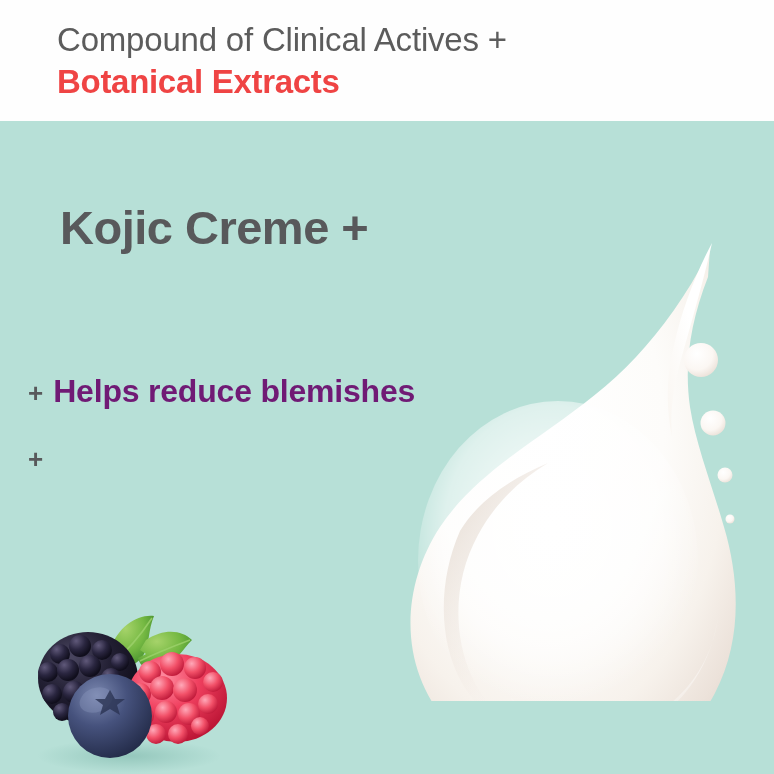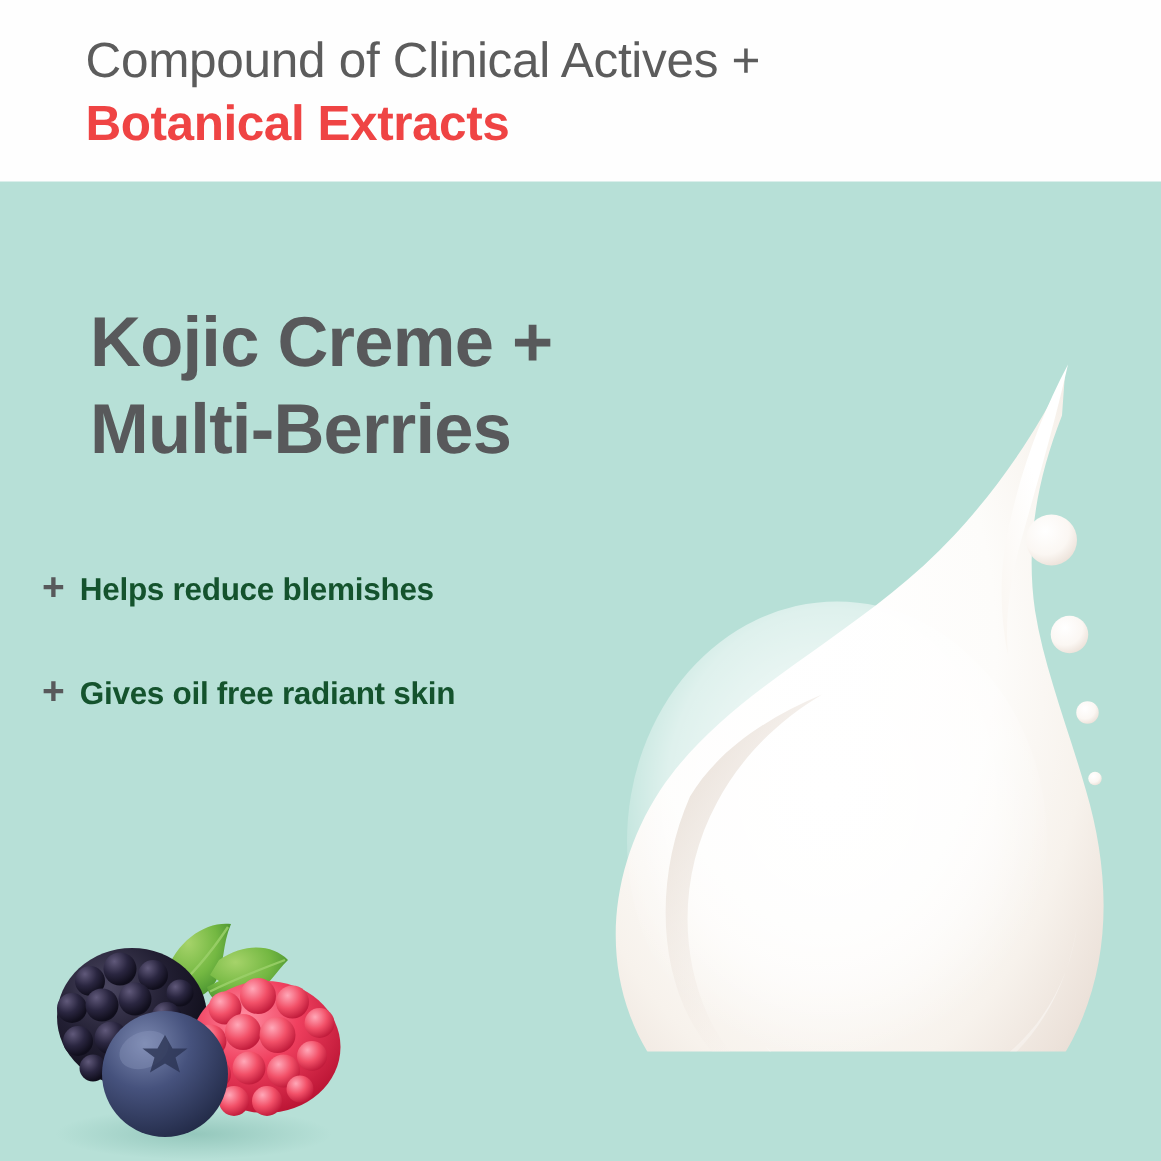--- a/index.html
+++ b/index.html
@@ -94,24 +94,24 @@
     white-space: nowrap;
   }
   .bullet-mark {
     font-size: 26px;
     font-weight: 700;
     color: #58595b;
     margin-right: 10px;
     line-height: 28px;
   }
   .bullet-text {
-    font-size: 21px;
+    font-size: 32px;
     font-weight: 700;
     letter-spacing: -0.2px;
-    color: #14532d;
+    color: #701a75;
     line-height: 28px;
   }
 
   
   .cream-stage {
     position: absolute;
     left: 390px;
     top: 110px;
     width: 384px;
     height: 470px;
@@ -135,31 +135,29 @@
 
   <div class="header-band">
     <div class="header-line1">Compound of Clinical Actives +</div>
     <div class="header-line2">Botanical Extracts</div>
   </div>
 
   <div class="mint-panel">
 
     <div class="headline">
       <div class="headline-line">Kojic Creme +</div>
-      <div class="headline-line">Multi-Berries</div>
     </div>
 
     <div class="bullets">
       <div class="bullet-row">
         <span class="bullet-mark">+</span>
         <span class="bullet-text">Helps reduce blemishes</span>
       </div>
       <div class="bullet-row">
         <span class="bullet-mark">+</span>
-        <span class="bullet-text">Gives oil free radiant skin</span>
       </div>
     </div>
 
     <div class="cream-stage">
       <svg class="cream-svg" width="384" height="470" viewBox="0 0 384 470">
         <defs>
           <radialGradient id="blobFill" cx="42%" cy="34%" r="78%">
             <stop offset="0%" stop-color="#ffffff"></stop>
             <stop offset="46%" stop-color="#fdfcfa"></stop>
             <stop offset="72%" stop-color="#f7f2ec"></stop>

